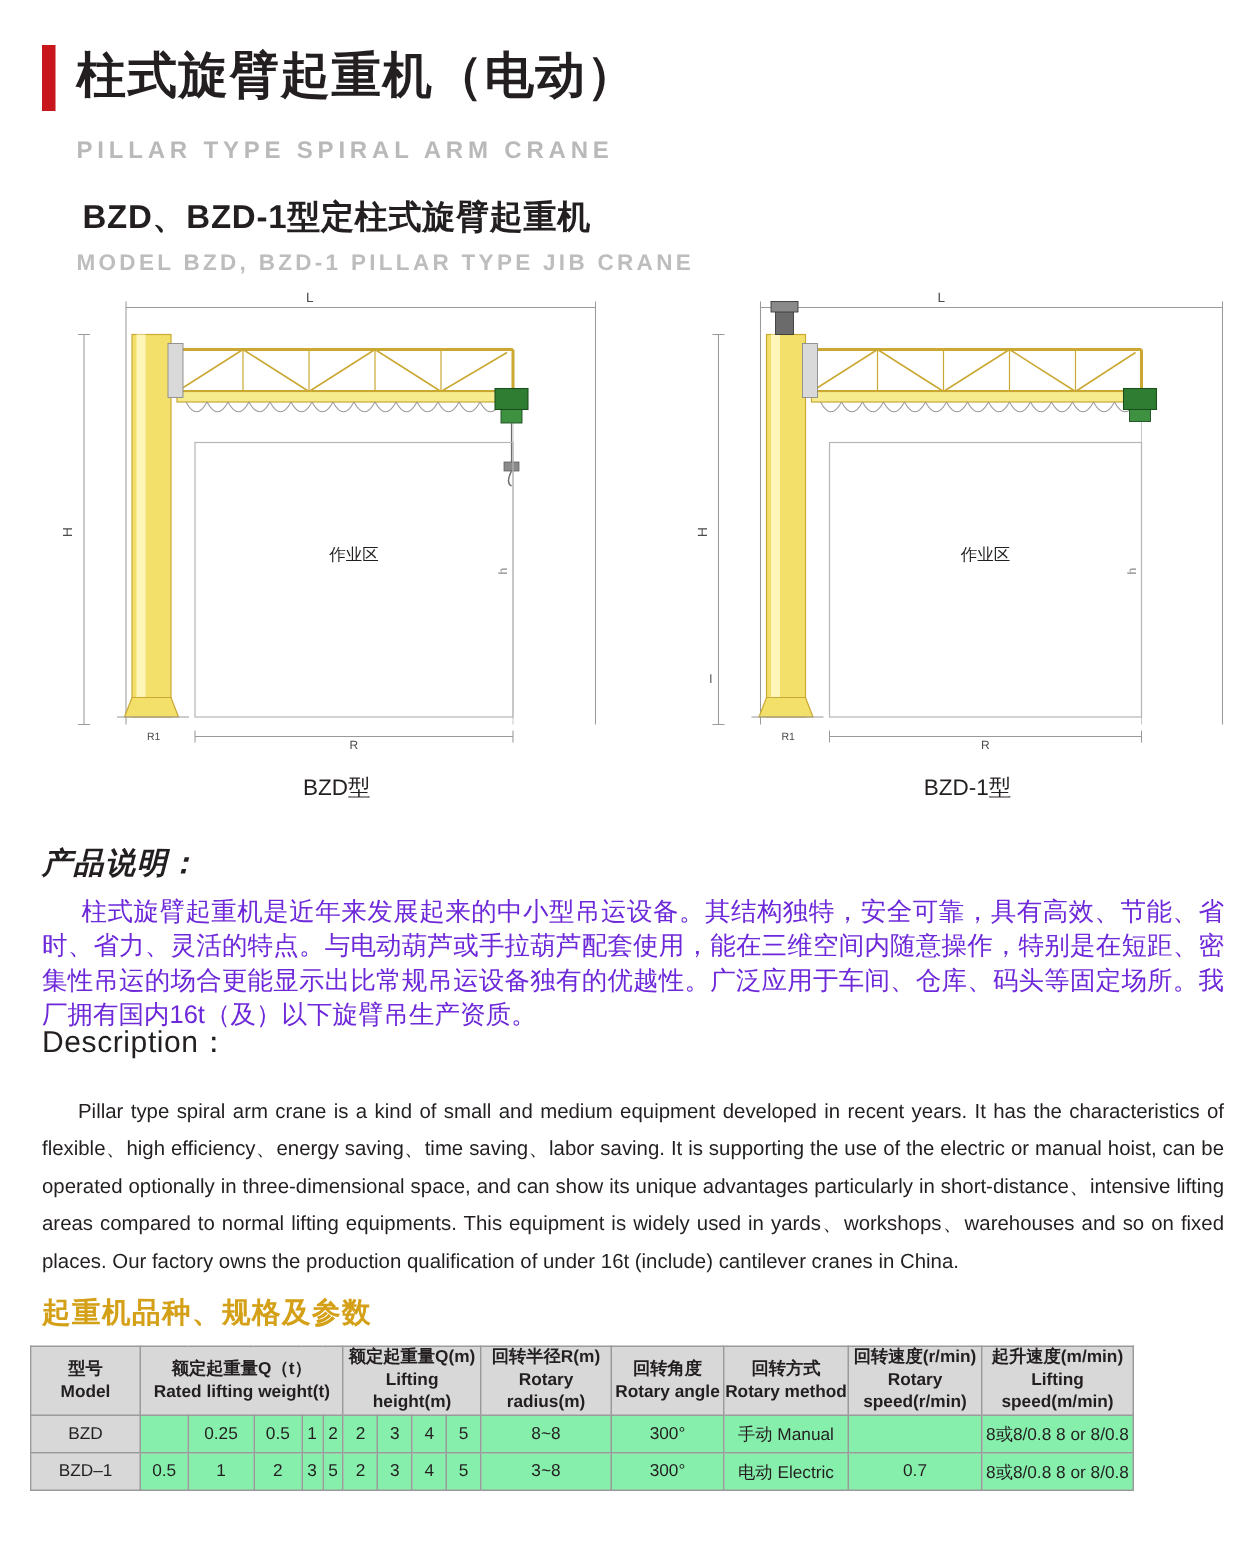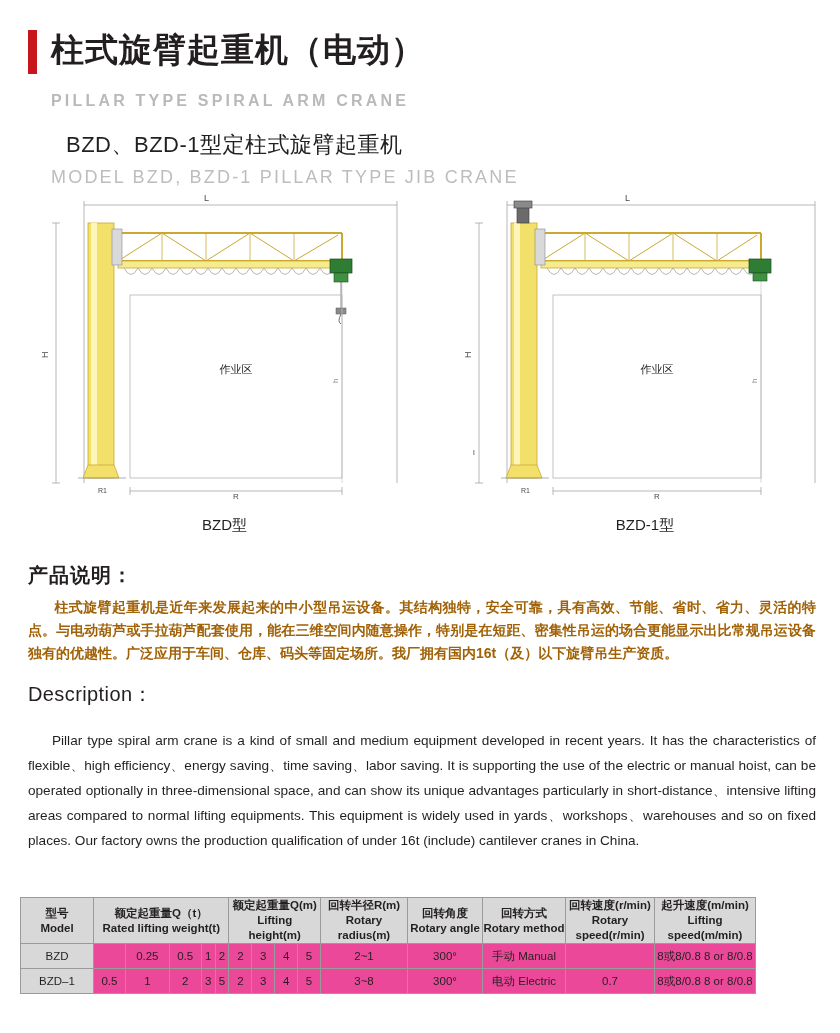--- a/index.html
+++ b/index.html
@@ -13,46 +13,46 @@
   }
   .page{position:relative;width:840px;height:1033px;}
 
   
   .header{position:absolute;left:28px;top:28px;width:780px;}
   .title-row{display:flex;align-items:flex-start;}
   .red-bar{width:9px;height:44px;background:#c8161d;margin-right:14px;margin-top:2px;}
   .title-cn{font-size:33px;font-weight:bold;letter-spacing:1px;line-height:44px;color:#231f20;}
   .title-en{margin-left:23px;margin-top:18px;font-size:16px;letter-spacing:3.2px;color:#b9b9b9;font-weight:bold;}
 
-  .subtitle-cn{margin-left:38px;margin-top:20px;font-size:22px;font-weight:normal;color:#231f20;letter-spacing:0.5px;}
-  .subtitle-en{margin-left:23px;margin-top:7px;font-size:18px;letter-spacing:2.2px;color:#bdbdbd;font-weight:normal;}
+  .subtitle-cn{margin-left:27px;margin-top:20px;font-size:22px;font-weight:bold;color:#231f20;letter-spacing:0.5px;}
+  .subtitle-en{margin-left:23px;margin-top:7px;font-size:15px;letter-spacing:2.2px;color:#bdbdbd;font-weight:bold;}
 
   
   .drawings{position:absolute;left:28px;top:183px;width:790px;height:375px;}
   .fig{position:absolute;top:0;height:375px;}
   .fig-a{left:14px;width:365px;}
   .fig-b{left:437px;width:360px;}
   .caption{position:absolute;top:333px;width:100%;text-align:center;font-size:15px;color:#231f20;}
 
   
   .sec{position:absolute;left:28px;width:788px;}
-  .sec-h-cn{font-size:20px;font-weight:bold;color:#231f20;letter-spacing:1px;}
+  .sec-h-cn{font-size:20px;font-weight:bold;color:#231f20;letter-spacing:1px;font-style:italic;}
   .sec-h-en{font-size:20px;color:#231f20;letter-spacing:0.4px;}
-  .para-cn{font-size:14px;line-height:23px;color:#a16207;text-align:justify;margin-top:7px;font-weight:bold;}
+  .para-cn{font-size:17px;line-height:23px;color:#6d28d9;text-align:justify;margin-top:7px;}
   .para-cn .ind{display:inline-block;width:26px;}
   .para-en{font-size:13.6px;line-height:25px;color:#231f20;text-align:justify;margin-top:20px;}
   .para-en .ind{display:inline-block;width:24px;}
 
   
   .tbl-h{position:absolute;left:28px;top:862px;font-size:19px;font-weight:bold;color:#d4a017;letter-spacing:1px;}
   table.spec{position:absolute;left:20px;top:897px;border-collapse:collapse;width:736px;
              font-size:11.5px;color:#231f20;}
   table.spec td,table.spec th{border:1px solid #9a9a9a;text-align:center;vertical-align:middle;padding:0;}
   table.spec thead th{background:#d8d8d8;font-weight:bold;line-height:15px;height:36px;font-size:11.5px;}
-  table.spec tbody td{height:24px;background:#ec4899;}
+  table.spec tbody td{height:24px;background:#86efac;}
   .th-cn{display:block;}
   .th-en{display:block;}
   .modelcell{background:#d8d8d8 !important;font-size:11.5px;}
 </style>
 </head>
 <body>
 
 <div class="page">
 
   <div class="header">
@@ -219,20 +219,21 @@
   <div class="sec" style="top:562px;">
     <div class="sec-h-cn">产品说明：</div>
     <div class="para-cn"><span class="ind"></span><span>柱式旋臂起重机是近年来发展起来的中小型吊运设备。其结构独特，安全可靠，具有高效、节能、省时、省力、灵活的特点。与电动葫芦或手拉葫芦配套使用，能在三维空间内随意操作，特别是在短距、密集性吊运的场合更能显示出比常规吊运设备独有的优越性。广泛应用于车间、仓库、码头等固定场所。我厂拥有国内16t（及）以下旋臂吊生产资质。</span></div>
   </div>
 
   <div class="sec" style="top:681px;">
     <div class="sec-h-en">Description：</div>
     <div class="para-en"><span class="ind"></span><span>Pillar type spiral arm crane is a kind of small and medium equipment developed in recent years.  It has the characteristics of flexible、high efficiency、energy saving、time saving、labor saving. It is supporting the use of the electric or manual hoist, can be operated optionally in three-dimensional space, and can show its unique advantages particularly in short-distance、intensive lifting areas compared to normal lifting equipments. This equipment is widely used in yards、workshops、warehouses and so on fixed places. Our factory owns the production qualification of under 16t (include) cantilever cranes in China.</span></div>
   </div>
 
+  <div class="tbl-h">起重机品种、规格及参数</div>
 
   <table class="spec">
     <thead>
       <tr>
         <th colspan="1" style="width:72px">
           <span class="th-cn">型号</span>
           <span class="th-en">Model</span>
         </th>
         <th colspan="5" style="width:180px">
           <span class="th-cn">额定起重量Q（t）</span>
@@ -269,21 +270,21 @@
         <td class="modelcell">BZD</td>
         <td></td>
         <td>0.25</td>
         <td>0.5</td>
         <td>1</td>
         <td>2</td>
         <td>2</td>
         <td>3</td>
         <td>4</td>
         <td>5</td>
-        <td>2~1</td>
+        <td>8~8</td>
         <td>300°</td>
         <td><span>手动</span>&nbsp;<span>Manual</span></td>
         <td></td>
         <td>8或8/0.8 8 or 8/0.8</td>
       </tr>
       <tr>
         <td class="modelcell">BZD–1</td>
         <td>0.5</td>
         <td>1</td>
         <td>2</td>

